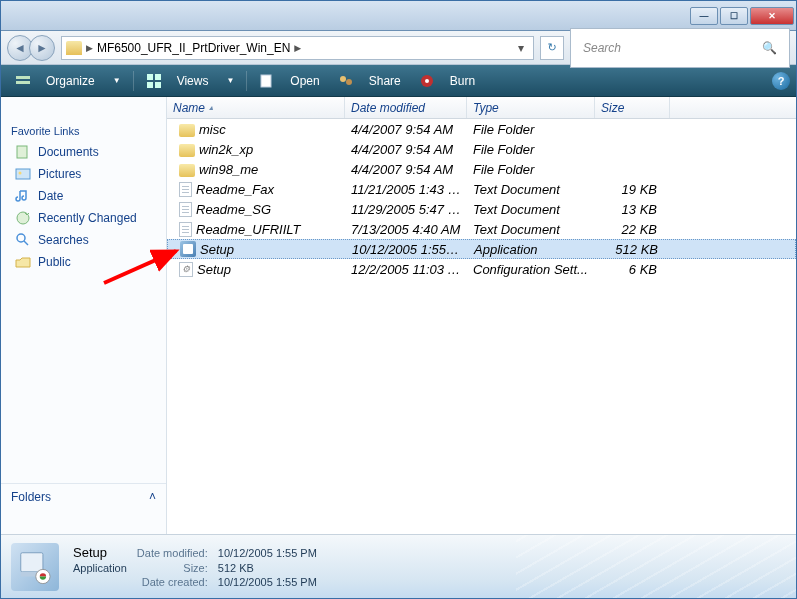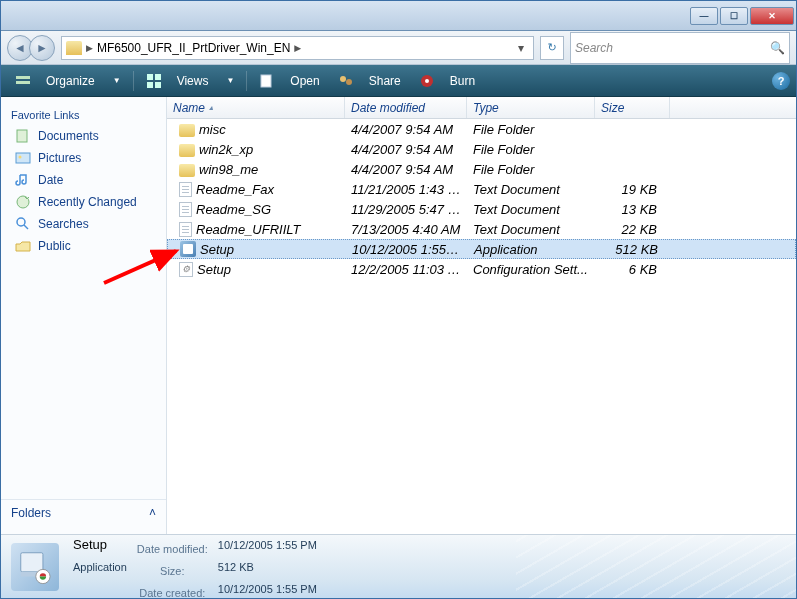--- a/index.html
+++ b/index.html
@@ -45,22 +45,22 @@
     width: 16px; height: 14px; background: linear-gradient(to bottom, #f6e7a6, #e6c05a);
     border-radius: 2px 2px 0 0; position: relative;
   }
   .breadcrumb .sep { color: #555; font-size: 9px; }
   .bc-dd { width: 16px; text-align: center; color: #555; cursor: pointer; }
   .refresh-btn {
     width: 24px; height: 24px; border: 1px solid #abc; background: #fff;
     display: flex; align-items: center; justify-content: center; color: #37a; cursor: pointer;
   }
   .search-box {
-    width: 220px; height: 32px; border: 1px solid #abc; background: #fff;
-    display: flex; align-items: center; padding: 0 4px; color: #888;
+    width: 220px; height: 40px; border: 1px solid #abc; background: #fff;
+    display: flex; align-items: center; padding: 0 12px; color: #888;
     font-style: italic; font-size: 12px; position: relative; justify-content: center;
   }
   .search-box .mag { margin-left: auto; color: #37a; font-size: 12px; font-style: normal; }
   
   .toolbar {
     height: 32px; background: linear-gradient(to bottom, #3d748e, #1d4d64);
     display: flex; align-items: center; padding: 0 6px; gap: 2px;
     color: #fff; border-bottom: 1px solid #123848;
   }
   .tb-btn {
@@ -73,21 +73,21 @@
   .help-btn {
     margin-left: auto; width: 18px; height: 18px; border-radius: 50%;
     background: radial-gradient(circle at 30% 30%, #6db3e0, #1a6aa0);
     display: flex; align-items: center; justify-content: center; color: #fff;
     font-size: 11px; font-weight: bold; cursor: pointer;
   }
   
   .main { flex: 1; display: flex; min-height: 0; }
   .sidebar {
     width: 166px; background: #fafcfe; border-right: 1px solid #d9e2ea;
-    display: flex; flex-direction: column; padding: 8px 0;
+    display: flex; flex-direction: column; padding: 24px 0;
     font-size: 12px;
   }
   .sb-header { padding: 4px 10px; color: #15428b; font-size: 11px; }
   .sb-item {
     display: flex; align-items: center; gap: 7px; padding: 3px 10px 3px 14px;
     color: #15428b; cursor: pointer;
   }
   .sb-icon { width: 16px; height: 16px; display: flex; align-items: center; justify-content: center; }
   .sb-folders {
     margin-top: auto; padding: 6px 10px; color: #15428b; display: flex;
@@ -151,21 +151,21 @@
     opacity:0.5;
   }
   .thumb {
     width: 48px; height: 48px; background: linear-gradient(135deg,#cfe1f2,#8eb6d9);
     border-radius: 4px; display:flex; align-items:center; justify-content:center;
     position: relative; flex-shrink:0;
   }
   .thumb svg { width: 38px; height: 38px; }
   .det-grid { display: grid; grid-template-columns: auto auto auto auto; gap: 2px 10px; align-items: center; }
   .det-name { font-size: 13px; color: #000; }
-  .det-label { color: #5a7590; text-align: center; margin-top: 8px; }
+  .det-label { color: #5a7590; text-align: right; }
   
   .red-arrow {
     position: absolute; left: 99px; top: 246px; z-index: 50; pointer-events: none;
   }
 </style>
 </head>
 <body>
 
 <div class="window">
 

